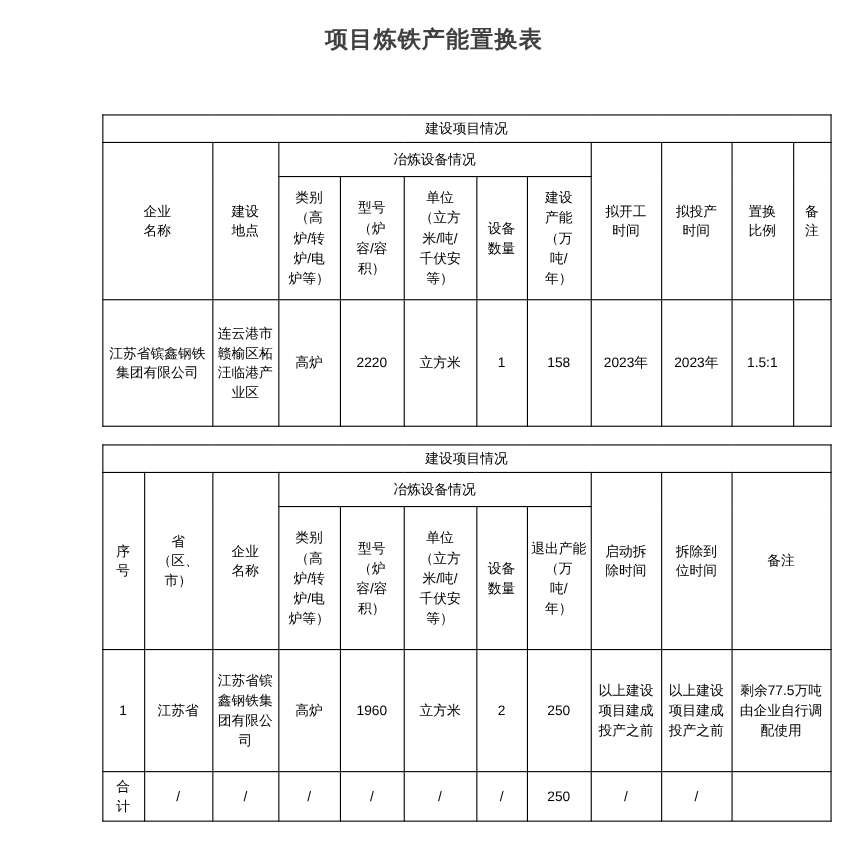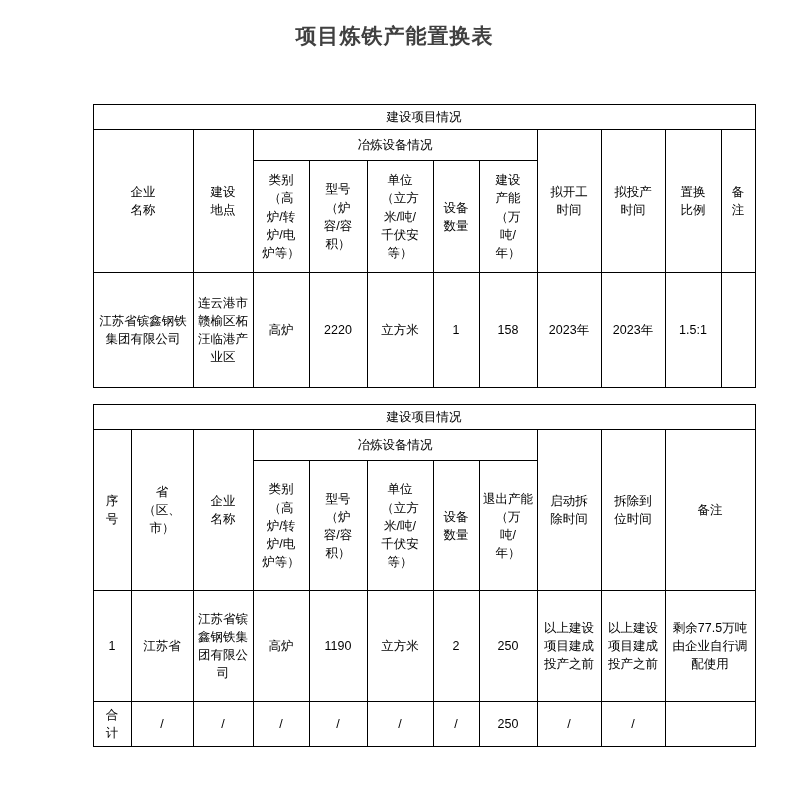--- a/index.html
+++ b/index.html
@@ -212,21 +212,21 @@
         <td class="hdr" style="white-space:pre-line">退出产能
 （万
 吨/
 年）</td>
       </tr>
       <tr class="data-row2">
         <td>1</td>
         <td>江苏省</td>
         <td class="narrow">江苏省镔鑫钢铁集团有限公司</td>
         <td>高炉</td>
-        <td>1190</td>
+        <td>1960</td>
         <td>立方米</td>
         <td>2</td>
         <td>250</td>
         <td class="narrow">以上建设项目建成投产之前</td>
         <td class="narrow">以上建设项目建成投产之前</td>
         <td class="narrow">剩余77.5万吨由企业自行调配使用</td>
       </tr>
       <tr class="total-row">
         <td style="white-space:pre-line">合
 计</td>

